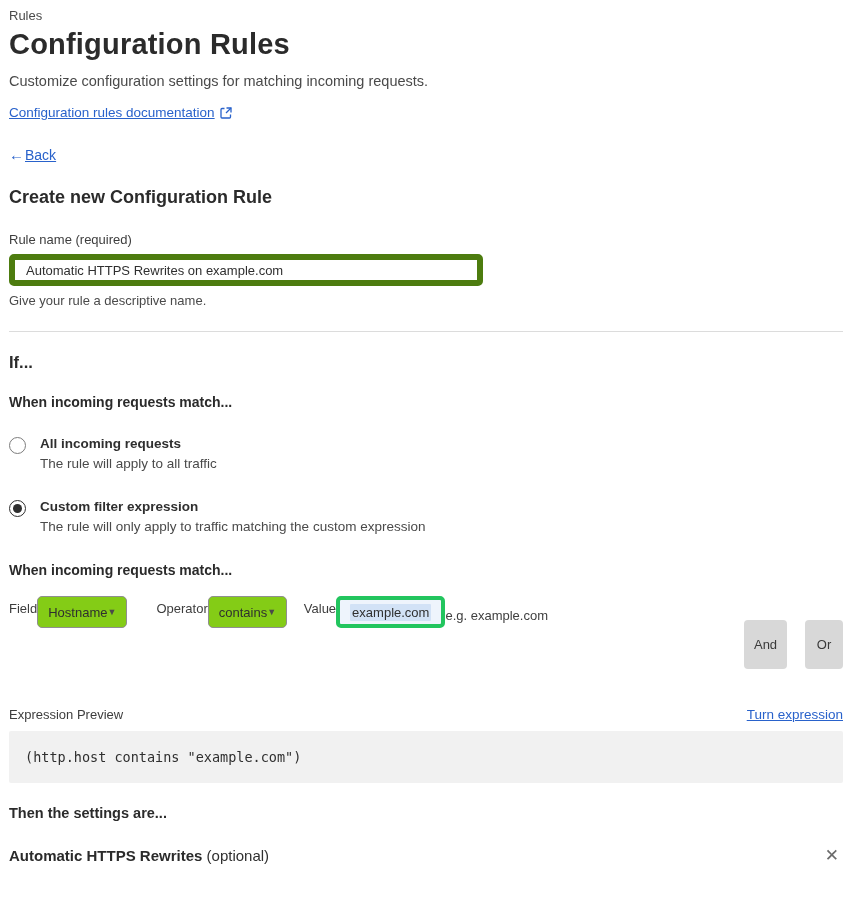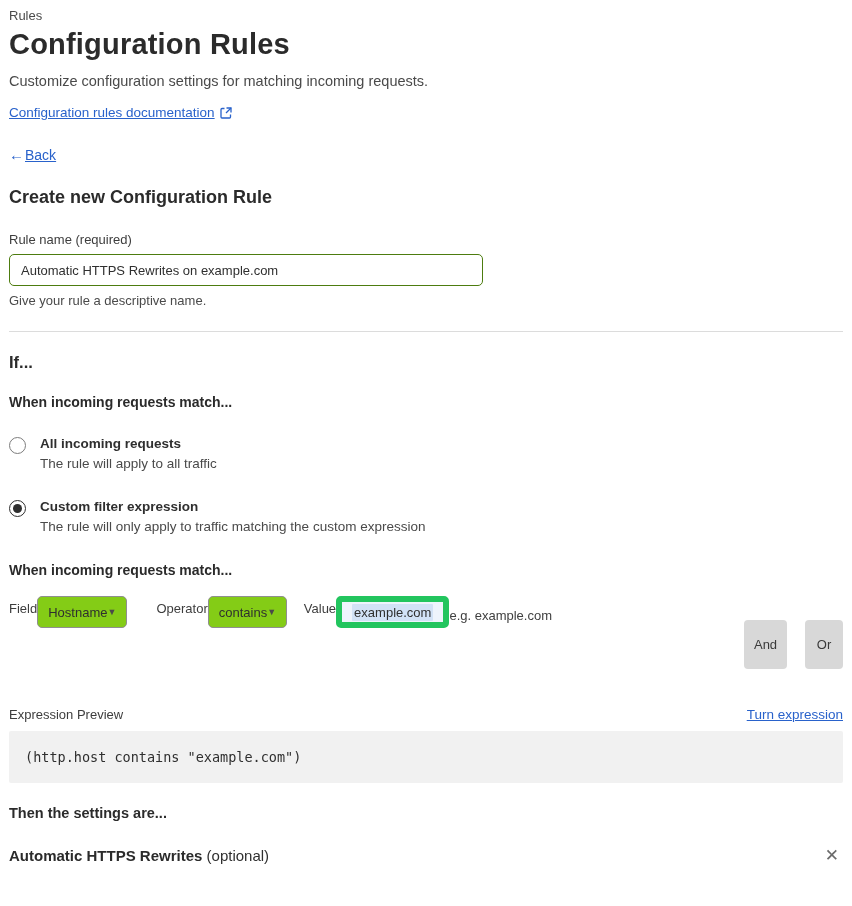--- a/index.html
+++ b/index.html
@@ -21,21 +21,21 @@
   .doc-link-row { font-size: 13.5px; margin-bottom: 26px; display: flex; align-items: center; gap: 5px; text-align: center; }
   .ext-icon { display: inline-block; width: 12px; height: 12px; }
   .back-row { font-size: 14px; margin-bottom: 24px; display: flex; align-items: center; }
   .back-arrow { color: #2962cb; text-decoration: none; margin-right: 1px; font-size: 15px; }
 
   .section-title { font-size: 18px; font-weight: 700; color: #2b2b2b; margin-bottom: 24px; }
 
   .field-label { font-size: 13px; color: #3d3d3d; margin-bottom: 7px; }
   .text-input {
     width: 474px; height: 32px;
-    border: 1px solid #4d7c0f; border-radius: 5px;
+    border: 6px solid #4d7c0f; border-radius: 5px;
     padding: 0 11px; font-size: 13px; color: #2f2f2f;
     font-family: "Liberation Sans", "DejaVu Sans", sans-serif;
     background: #fff; outline: none;
   }
   .help-text { font-size: 13px; color: #4a4a4a; margin-top: 7px; }
 
   .divider { border: none; border-top: 1px solid #dcdcdc; margin: 23px 0 21px 0; }
 
   .if-title { font-size: 16.5px; font-weight: 700; color: #2b2b2b; margin-bottom: 22px; }
   .match-heading { font-size: 14px; font-weight: 700; color: #2b2b2b; margin-bottom: 26px; }
@@ -60,21 +60,21 @@
   .col-field { width: 140px; margin-right: 8px; }
   .col-operator { width: 140px; margin-right: 8px; }
   .col-value { width: 434px; margin-right: 8px; }
   .select-box {
     height: 32px; border: 1px solid #8f8f8f; border-radius: 5px; background: #84cc16;
     display: flex; align-items: center; justify-content: space-between;
     padding: 0 10px; font-size: 13px; color: #2f2f2f; cursor: pointer;
   }
   .caret { font-size: 9px; color: #4a4a4a; }
   .value-input {
-    height: 32px; border: 6px solid #22c55e; border-radius: 5px;
+    height: 32px; border: 4px solid #22c55e; border-radius: 5px;
     background: #eef4fc; display: flex; align-items: center;
     padding: 0 10px; font-size: 13px; color: #2f2f2f;
   }
   .value-selection { background: #d2e2f6; padding: 1px 2px; border-radius: 1px; }
   .conn-btn {
     height: 49px; min-width: 38px; padding: 0 10px;
     background: #d8d8d8; border: none; border-radius: 4px;
     font-size: 13px; color: #3a3a3a; cursor: pointer; margin-top: 24px;
     font-family: "Liberation Sans", "DejaVu Sans", sans-serif;
   }

